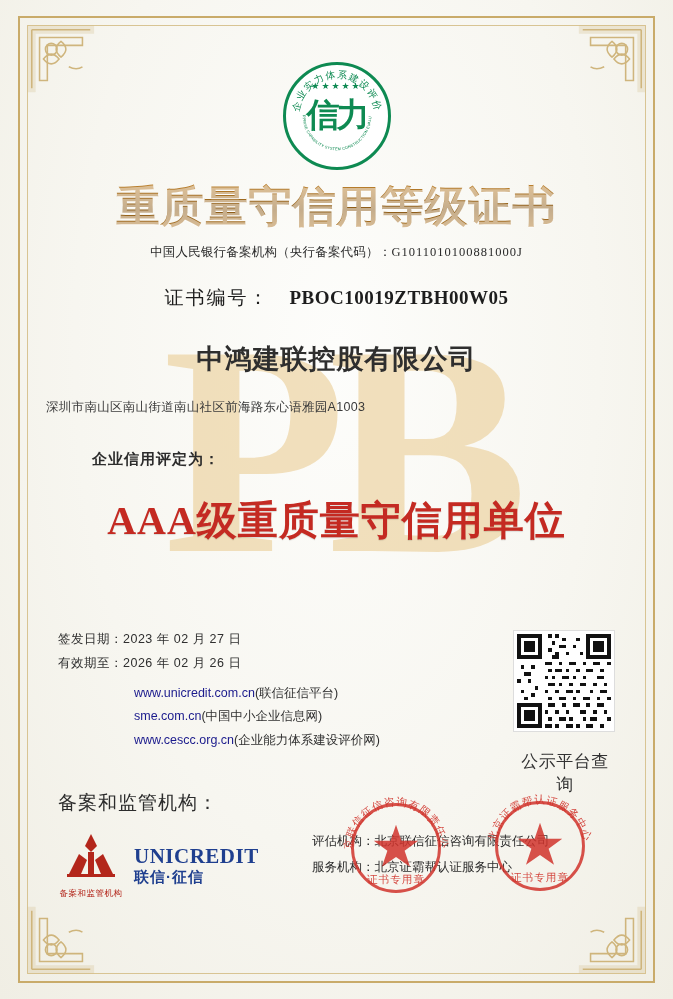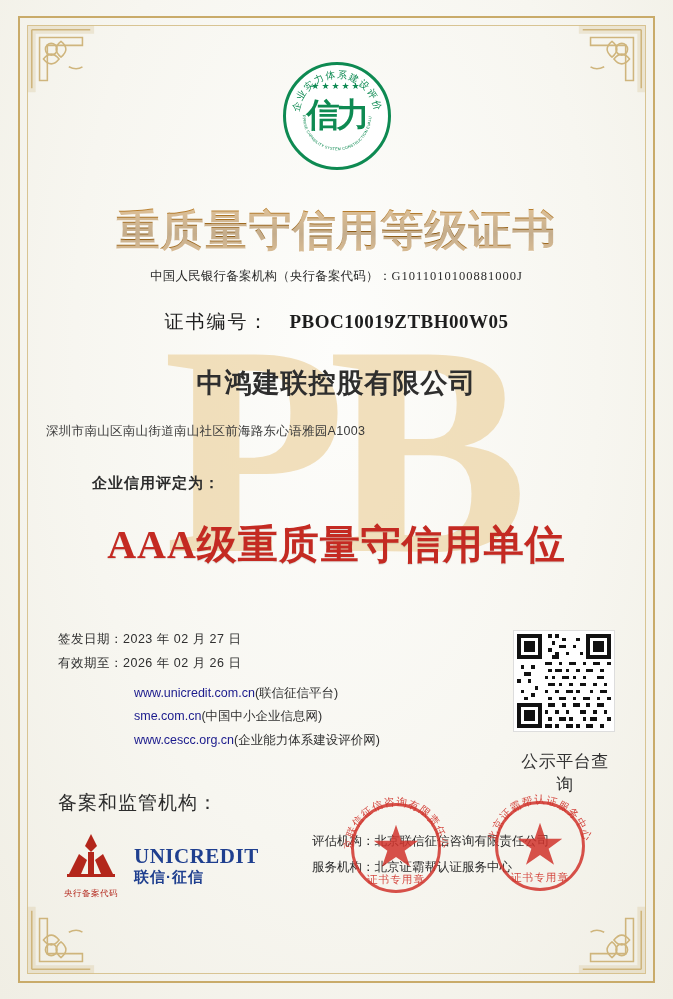--- a/index.html
+++ b/index.html
@@ -109,21 +109,21 @@
     left: 0; right: 0;
     top: 16px;
     text-align: center;
     font-size: 9px;
     color: #0e8a52;
     letter-spacing: 2px;
   }
 
   
   .main-title {
-    margin-top: 32px;
+    margin-top: 8px;
     text-align: center;
     font-family: "Liberation Serif", serif;
     font-size: 43px;
     font-weight: bold;
     letter-spacing: 1px;
     background: linear-gradient(180deg, #c88b34 0%, #8a5a18 55%, #c08430 100%);
     -webkit-background-clip: text;
     background-clip: text;
     color: #9c671f;
     -webkit-text-fill-color: transparent;
@@ -536,21 +536,21 @@
       <div class="pbc-logo">
         <svg width="56" height="54" viewBox="0 0 56 54">
           <g fill="#b3261b">
             <path d="M28 4 L34 16 L28 22 L22 16 Z"></path>
             <path d="M6 44 L16 24 L24 30 L18 44 Z"></path>
             <path d="M50 44 L40 24 L32 30 L38 44 Z"></path>
             <rect x="25" y="22" width="6" height="22"></rect>
             <rect x="4" y="44" width="48" height="3"></rect>
           </g>
         </svg>
-        <div class="pbc-text">央行备案代码</div>
+        <div class="pbc-text">备案和监管机构</div>
       </div>
       <div class="unicredit">
         <div class="en">UNICREDIT</div>
         <div class="cn">联信·征信</div>
       </div>
     </div>
   </div>
 
   <div class="agencies">
     <div>

